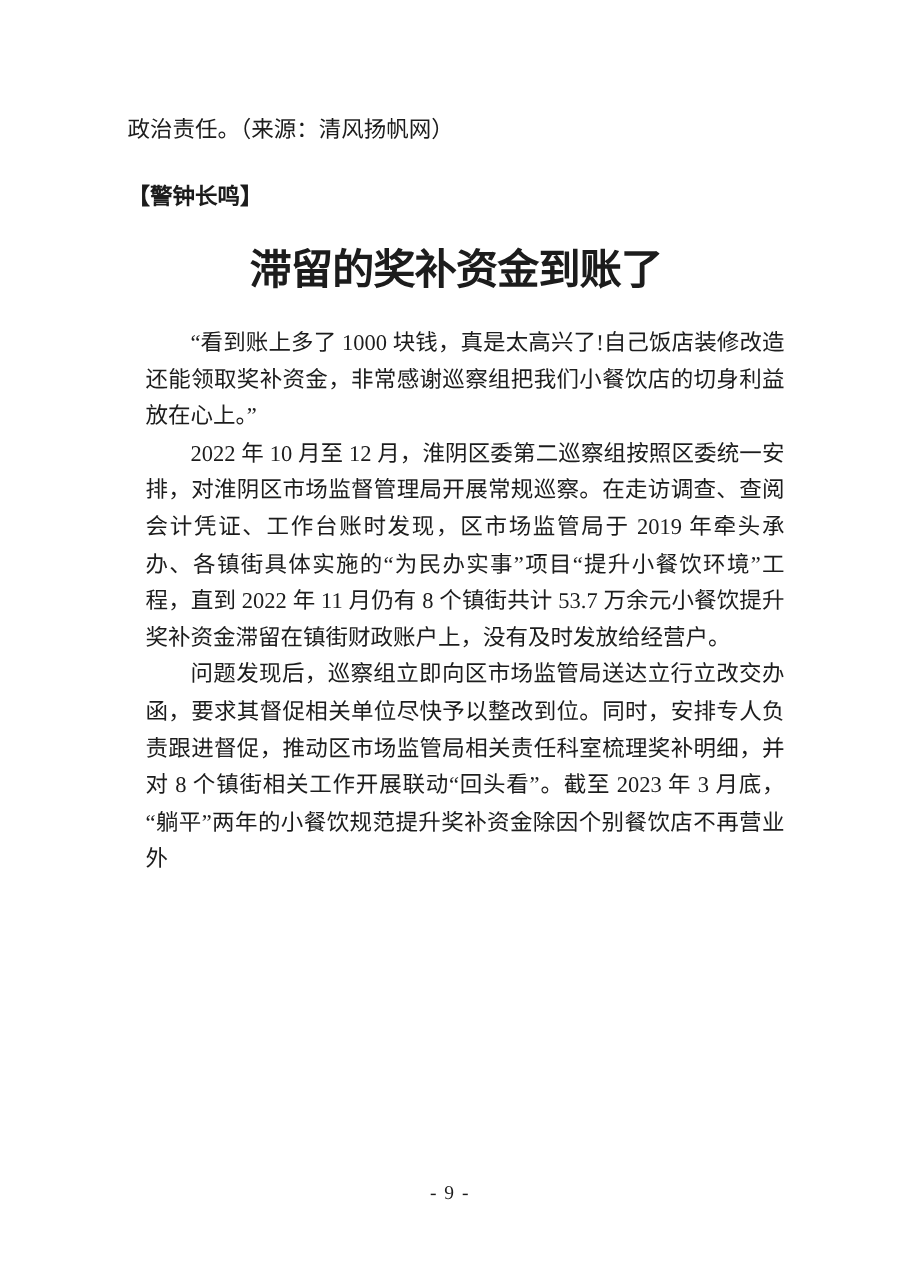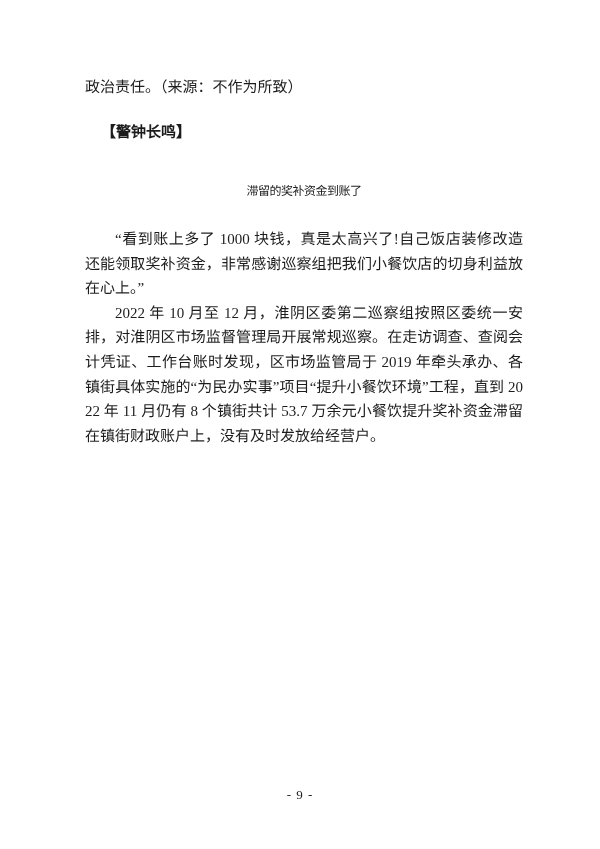--- a/index.html
+++ b/index.html
@@ -23,35 +23,36 @@
     top: 75px;
     width: 438px;
   }
   .prev-tail {
     margin: 0;
     font-size: 15px;
     line-height: 25px;
     text-align: left;
   }
   .section-header {
-    margin: 20px 0 0 16px;
+    margin: 20px 0 0 0;
     font-size: 15px;
     line-height: 25px;
     font-weight: bold;
   }
   .article-title {
-    margin: 31px 0 0 0;
-    font-size: 12px;
+    margin: 21px 0 0 0;
+    font-size: 28px;
     line-height: 30px;
-    font-weight: normal;
+    font-weight: bold;
     text-align: center;
     letter-spacing: -0.5px;
   }
   .article-body {
     margin-top: 21px;
+    margin-left: 12px;
   }
   .body-para {
     margin: 0;
     font-size: 15px;
     line-height: 24.6px;
     text-align: justify;
     text-indent: 2em;
     word-break: break-all;
   }
   .page-number {
@@ -65,27 +66,28 @@
     letter-spacing: 1px;
     color: #1c1c1c;
   }
 </style>
 </head>
 <body>
 
 <div class="page">
   <div class="content">
 
-    <p class="prev-tail">政治责任。（来源：不作为所致）</p>
+    <p class="prev-tail">政治责任。（来源：清风扬帆网）</p>
 
     <p class="section-header">【警钟长鸣】</p>
 
     <h1 class="article-title">滞留的奖补资金到账了</h1>
 
     <div class="article-body">
       <p class="body-para">“看到账上多了 1000 块钱，真是太高兴了!自己饭店装修改造还能领取奖补资金，非常感谢巡察组把我们小餐饮店的切身利益放在心上。”</p>
       <p class="body-para">2022 年 10 月至 12 月，淮阴区委第二巡察组按照区委统一安排，对淮阴区市场监督管理局开展常规巡察。在走访调查、查阅会计凭证、工作台账时发现，区市场监管局于 2019 年牵头承办、各镇街具体实施的“为民办实事”项目“提升小餐饮环境”工程，直到 2022 年 11 月仍有 8 个镇街共计 53.7 万余元小餐饮提升奖补资金滞留在镇街财政账户上，没有及时发放给经营户。</p>
+      <p class="body-para">问题发现后，巡察组立即向区市场监管局送达立行立改交办函，要求其督促相关单位尽快予以整改到位。同时，安排专人负责跟进督促，推动区市场监管局相关责任科室梳理奖补明细，并对 8 个镇街相关工作开展联动“回头看”。截至 2023 年 3 月底，“躺平”两年的小餐饮规范提升奖补资金除因个别餐饮店不再营业外</p>
     </div>
 
   </div>
 
   <div class="page-number">- 9 -</div>
 </div>
 
 </body></html>

